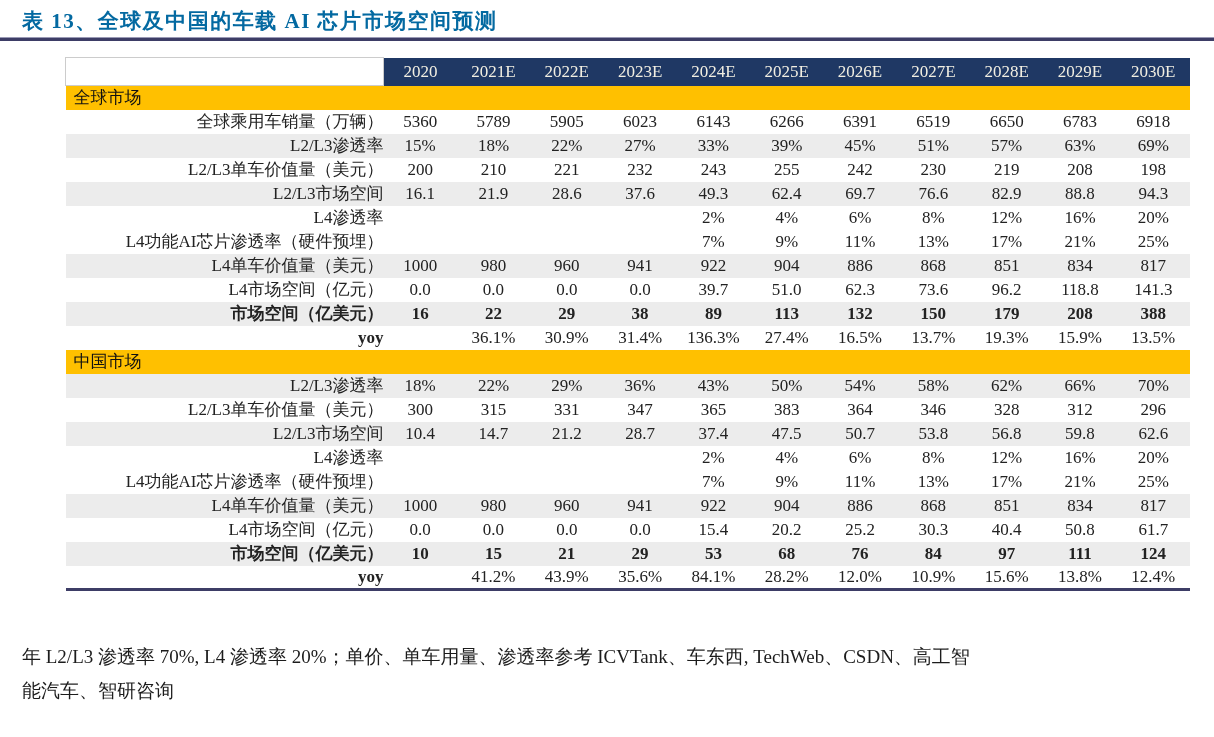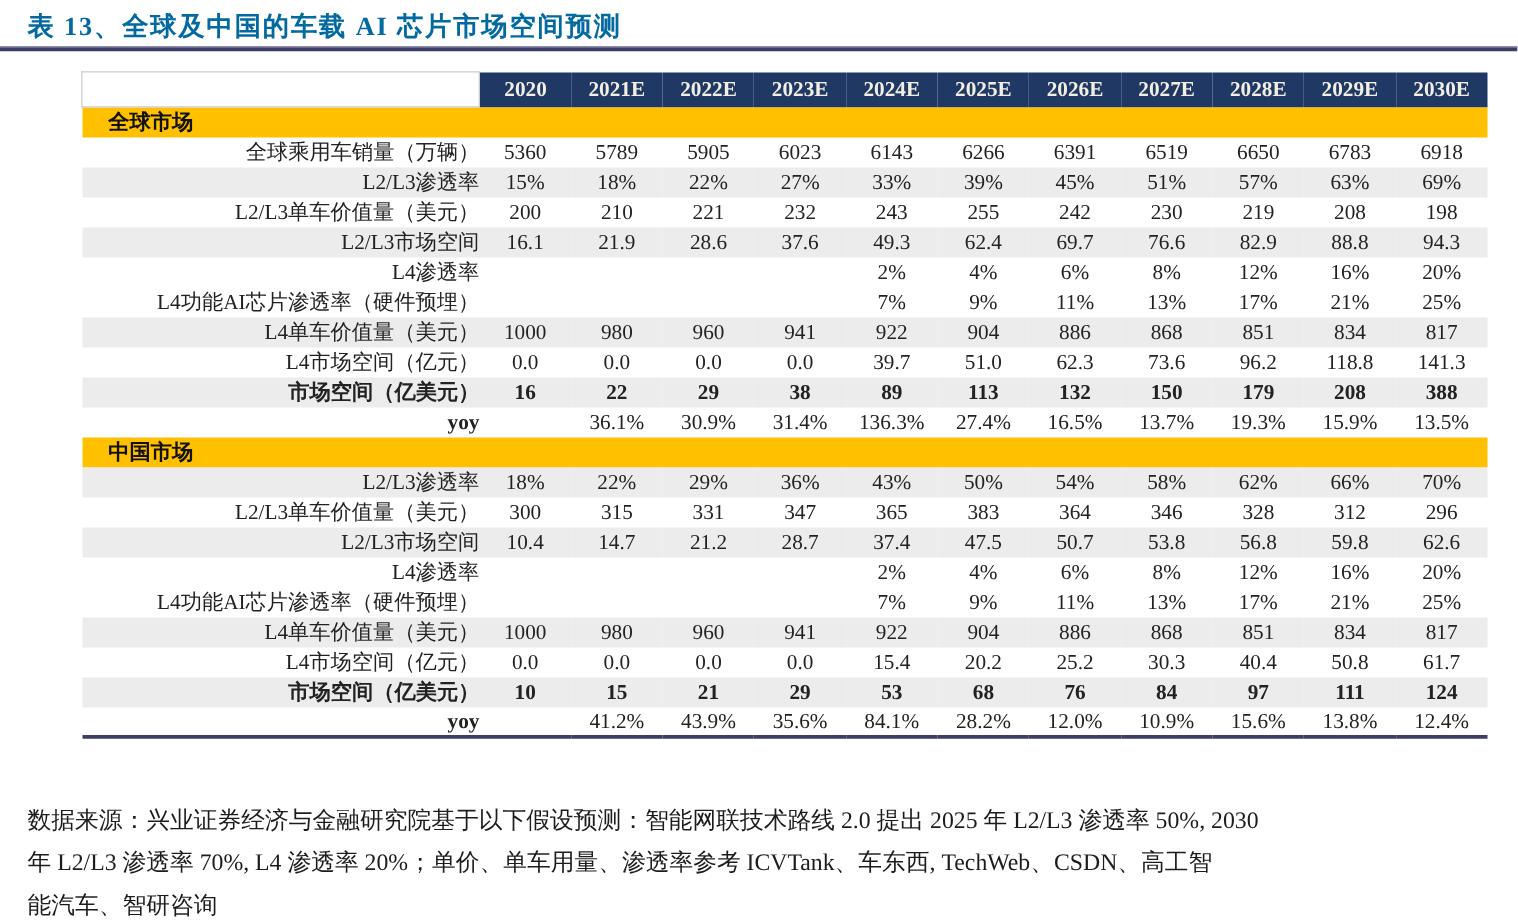--- a/index.html
+++ b/index.html
@@ -38,37 +38,37 @@
     width: 1125px;
     border-collapse: collapse;
     table-layout: fixed;
     font-size: 17px;
     border-bottom: 3px solid var(--rule, #3D3D66);
   }
   col.label-col-def { width: 318px; }
   thead th.year-col {
     background: var(--header-bg, #1F3864);
     color: var(--header-text, #F2EFE2);
-    font-weight: bold;
+    font-weight: normal;
     height: 28px;
     text-align: center;
     font-size: 17px;
   }
   thead th.empty-cell {
     background: #ffffff;
     border: 1px solid #cccccc;
     height: 28px;
   }
   tr.section-row td {
     background: var(--section-bg, #FFC000);
     color: #111111;
-    font-weight: bold;
+    font-weight: normal;
     height: 24px;
     text-align: left;
-    padding-left: 21px;
+    padding-left: 8px;
     font-size: 17px;
   }
   tr.data-row td {
     height: 24px;
     text-align: center;
     vertical-align: middle;
     font-size: 17px;
     color: #222222;
   }
   tr.data-row td.label-col {
@@ -387,17 +387,16 @@
           <td>12.0%</td>
           <td>10.9%</td>
           <td>15.6%</td>
           <td>13.8%</td>
           <td>12.4%</td>
         </tr>
       </tbody>
   </table>
 
   <div class="source" id="source-note">
-      <div class="src-line">数据来源：兴业证券经济与金融研究院基于以下假设预测：智能网联技术路线 2.0 提出 2025 年 L2/L3 渗透率 50%, 2030</div>
       <div class="src-line">年 L2/L3 渗透率 70%, L4 渗透率 20%；单价、单车用量、渗透率参考 ICVTank、车东西, TechWeb、CSDN、高工智</div>
       <div class="src-line">能汽车、智研咨询</div>
     </div>
 </div>
 
 </body></html>

